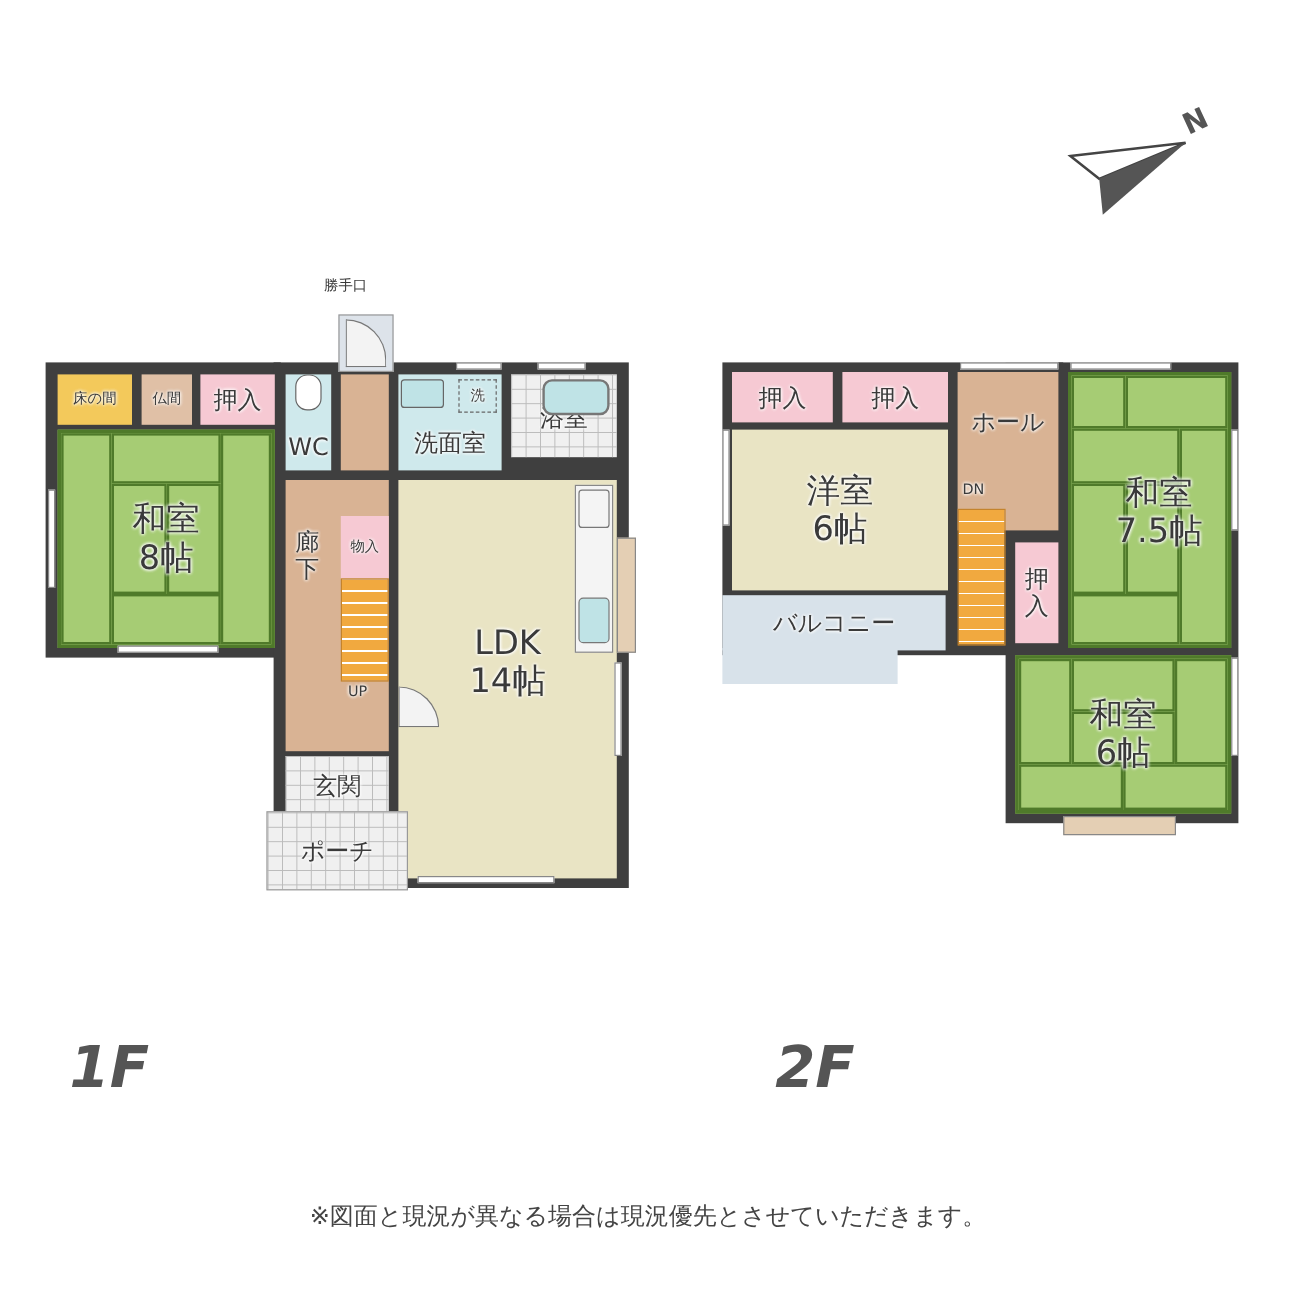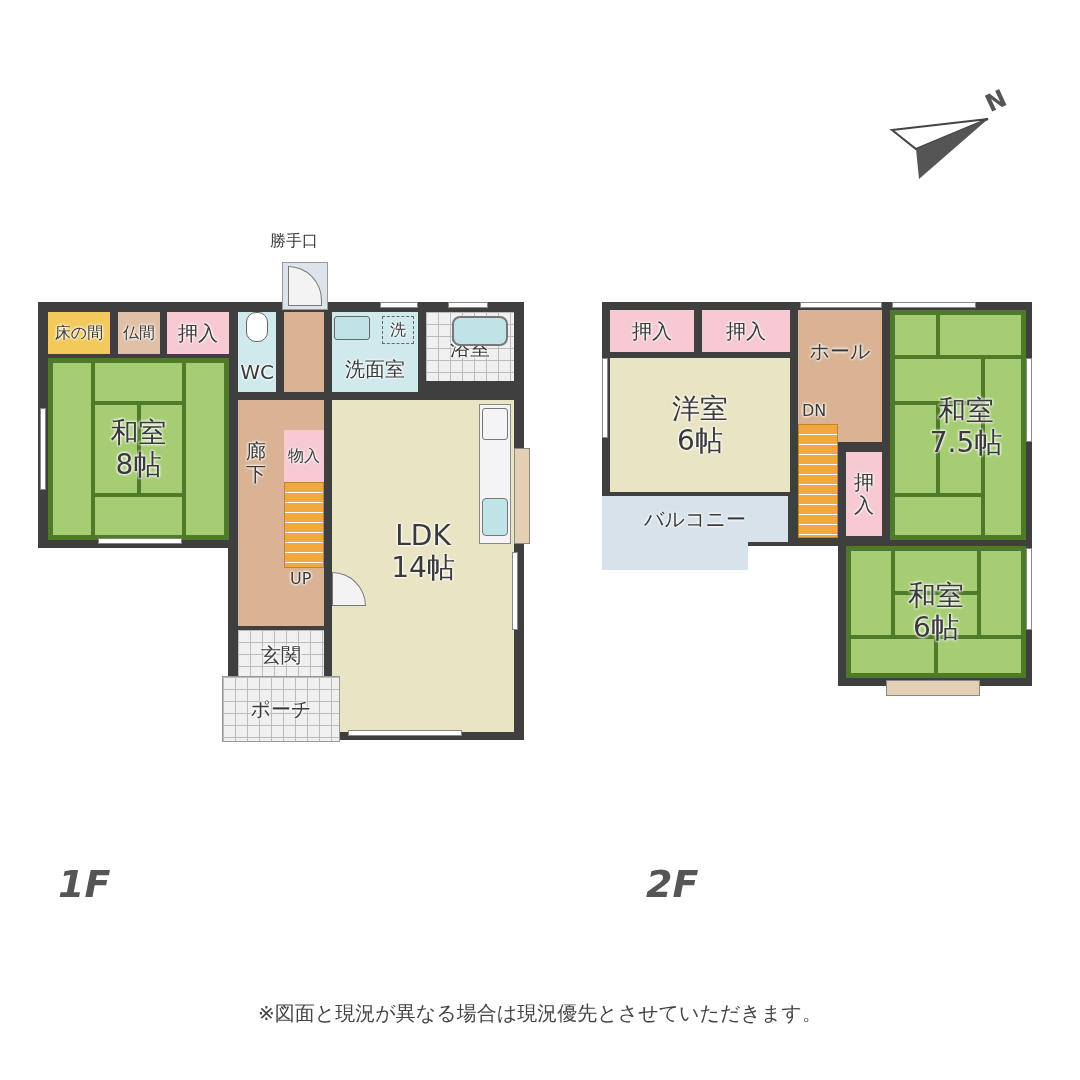--- a/index.html
+++ b/index.html
@@ -2,28 +2,28 @@
 <html><head>
 <meta charset="utf-8">
 <style>
   html,body{margin:0;padding:0;background:#fff;}
   body{width:1080px;height:1080px;position:relative;overflow:hidden;font-family:"DejaVu Sans","Liberation Sans",sans-serif;color:#3a3a3a;}
   .abs{position:absolute;box-sizing:border-box;}
   .wall{position:absolute;background:#3f3f3f;}
   .room{position:absolute;box-sizing:border-box;display:flex;align-items:center;justify-content:center;text-align:center;}
   .lbl{font-size:20px;line-height:1.15;color:#3a3a3a;text-shadow:0 0 3px #fff,0 0 3px #fff,0 0 3px #fff;white-space:pre-line;}
   .lbl.big{font-size:28px;}
-  .lbl.sm{font-size:16px;text-align:center;}
+  .lbl.sm{font-size:12px;text-align:center;}
   .tatami{background:#9bc46a;border:3px solid #4f7a2a;}
   .tat{position:absolute;box-sizing:border-box;border:2px solid #4f7a2a;background:#a6cc74;}
   .win{position:absolute;background:#fff;border:1px solid #888;box-sizing:border-box;}
   .stairs{position:absolute;box-sizing:border-box;background:repeating-linear-gradient(to bottom,#f1a93f 0,#f1a93f 9px,#fff 9px,#fff 10px);border:1px solid #c4832c;}
   .door{position:absolute;border:1px solid #777;background:#f3f3f3;box-sizing:border-box;}
   .tile{background-color:#f0f0f0;background-image:linear-gradient(#bbb 1px,transparent 1px),linear-gradient(90deg,#bbb 1px,transparent 1px);background-size:12px 12px;}
-  .floorlabel{position:absolute;font-size:38px;font-weight:bold;font-style:italic;color:#555;font-family:"DejaVu Sans",sans-serif;}
+  .floorlabel{position:absolute;font-size:48px;font-weight:bold;font-style:italic;color:#555;font-family:"DejaVu Sans",sans-serif;}
   .note{position:absolute;left:0;width:1080px;top:1000px;text-align:center;font-size:20px;color:#444;}
 </style>
 </head>
 <body>
 
 <div class="abs" style="left:888px;top:95px;width:130px;height:90px;">
   <svg width="130" height="90" viewBox="0 0 130 90">
     <polygon points="4,35 100,24 28,54" fill="#fff" stroke="#444" stroke-width="2"></polygon>
     <polygon points="28,54 100,24 31,84" fill="#555"></polygon>
   </svg>

